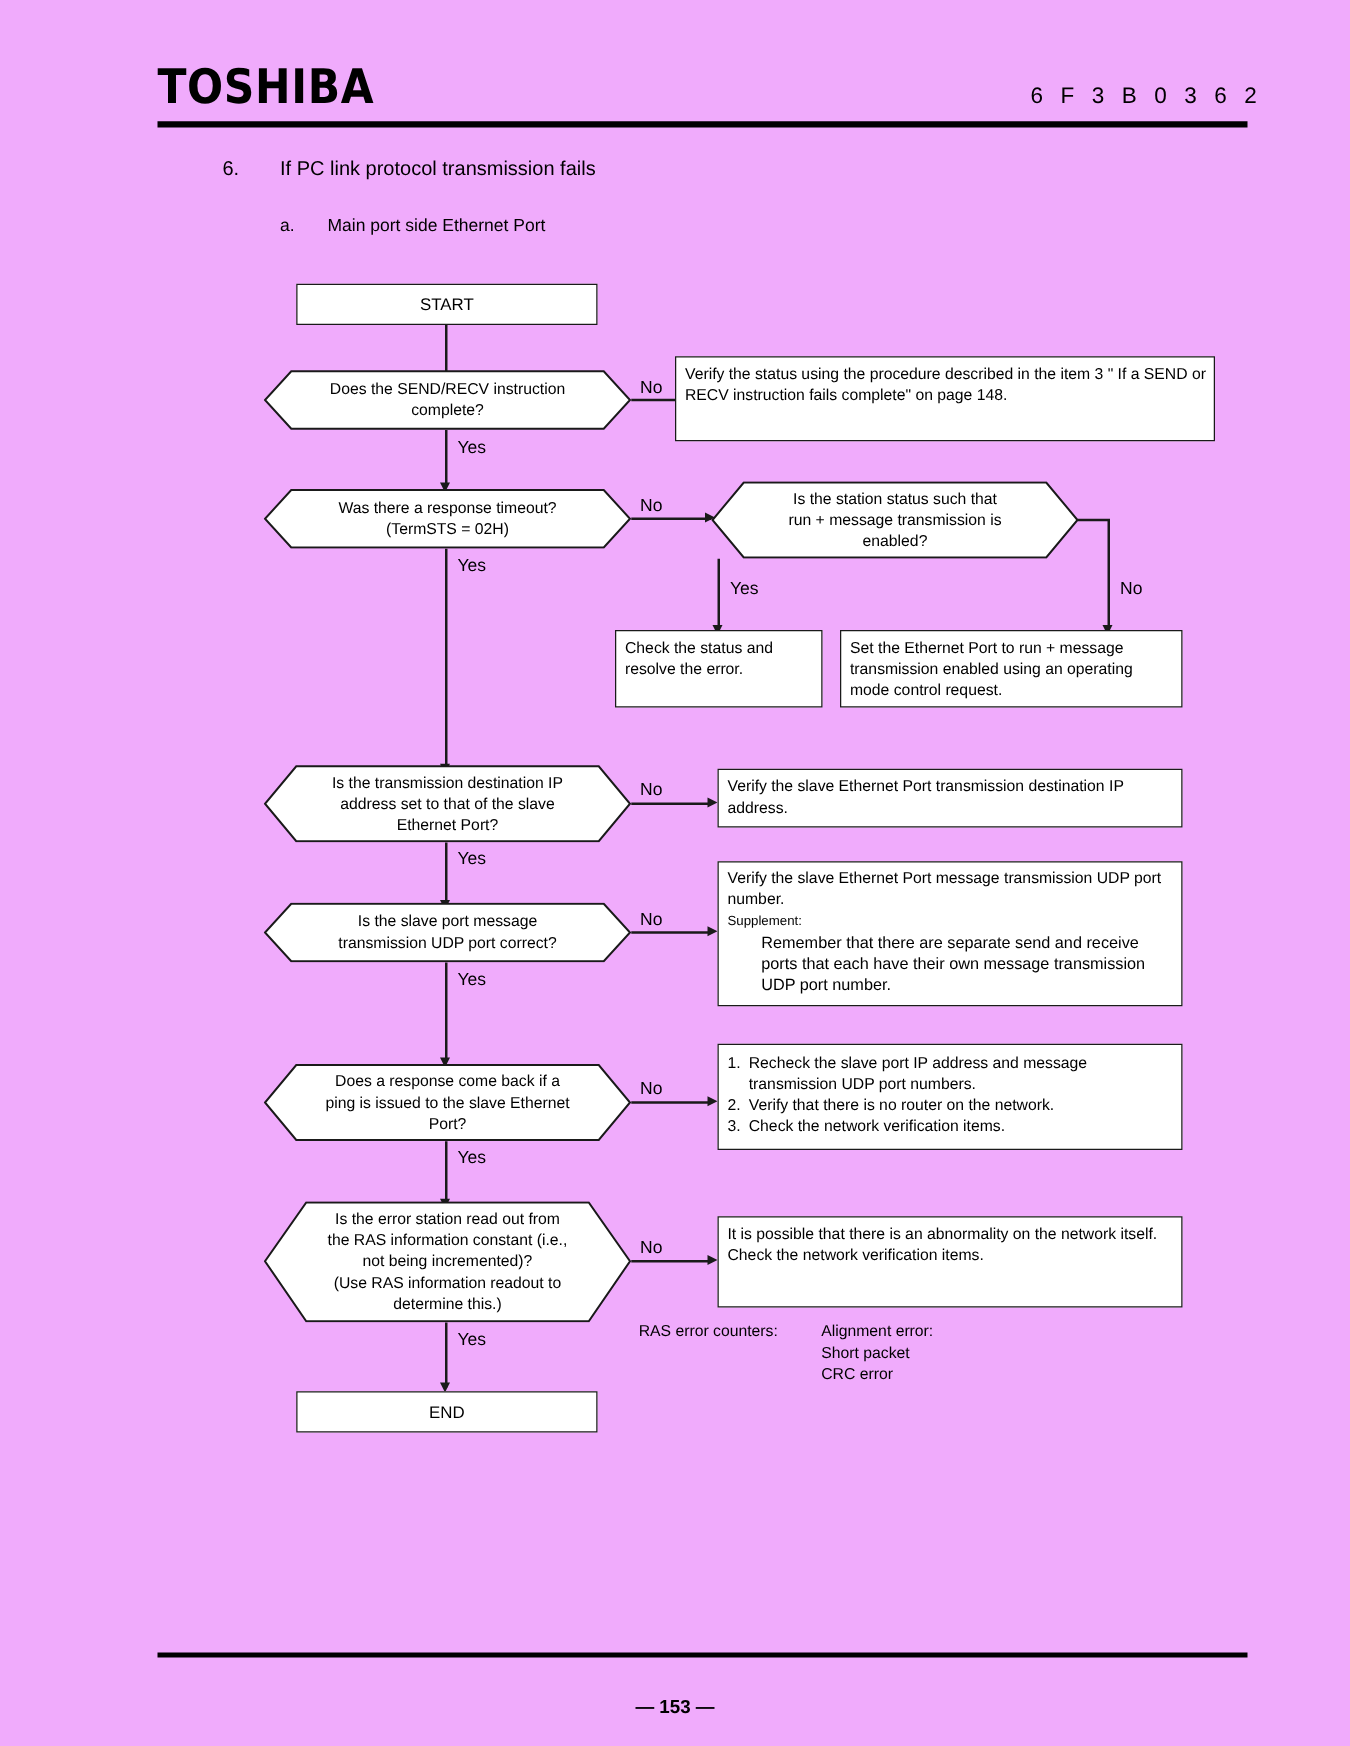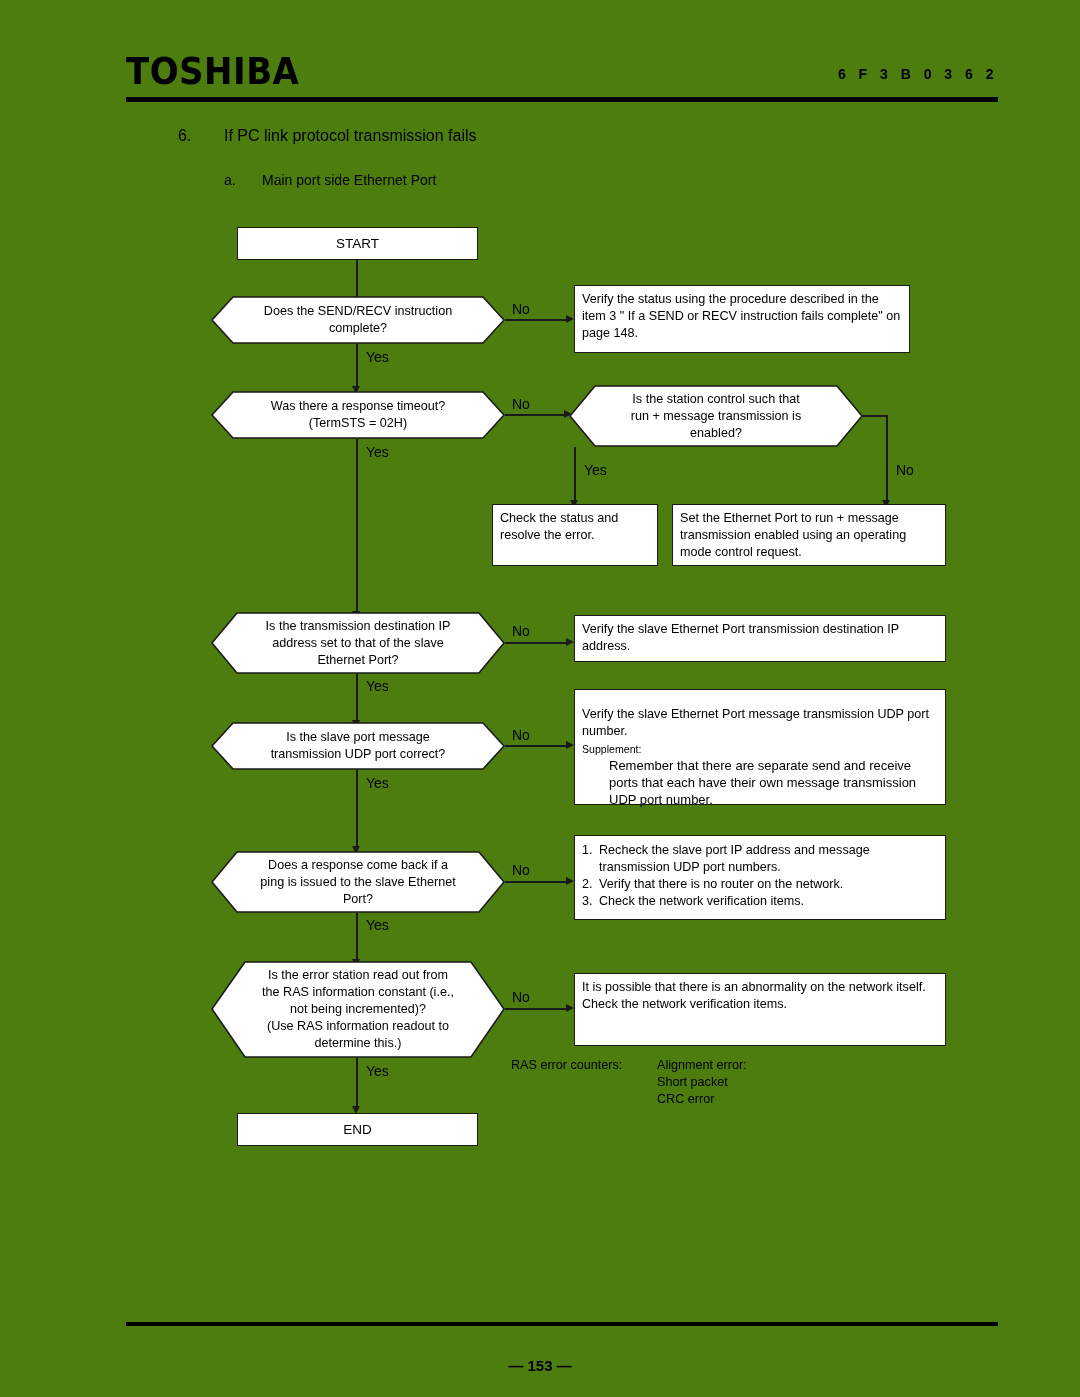--- a/index.html
+++ b/index.html
@@ -9,42 +9,42 @@
     background: #ffffff;
   }
   body {
     font-family: "Liberation Sans", sans-serif;
     color: #000000;
   }
   #page {
     position: relative;
     width: 1080px;
     height: 1397px;
-    background: #4d7c0f;
+    background: #f0abfc;
     overflow: hidden;
   }
 
   
   #brand-logo {
     position: absolute;
     left: 126px;
     top: 48px;
     font-size: 34px;
     font-weight: bold;
     letter-spacing: 0.5px;
     font-family: "DejaVu Sans", sans-serif;
     transform: scaleY(1.12);
     transform-origin: left top;
   }
   #doc-code {
     position: absolute;
-    right: 82px;
+    right: 70px;
     top: 66px;
-    font-size: 14px;
-    font-weight: bold;
+    font-size: 18px;
+    font-weight: normal;
     letter-spacing: 4.5px;
   }
   #header-rule {
     position: absolute;
     left: 126px;
     top: 97px;
     width: 872px;
     height: 5px;
     background: #000000;
   }
@@ -218,21 +218,21 @@
       <span>complete?</span>
     </div>
   </div>
 
   <div class="hline" style="left:505px; top:319px; width:64px;"></div>
   <div class="arrow-right" style="left:566px; top:315px;"></div>
   <div class="edge-label" style="left:512px; top:301px;">No</div>
 
   <div class="edge-label" style="left:366px; top:349px;">Yes</div>
 
-  <div class="fc-box" style="left:574px; top:285px; width:336px; height:68px;">
+  <div class="fc-box" style="left:540px; top:285px; width:432px; height:68px;">
     <div class="fc-box-text">Verify the status using the procedure described in the item 3 " If a SEND or RECV instruction fails complete" on page 148.</div>
   </div>
 
   <div class="vline" style="left:356px; top:344px; height:44px;"></div>
   <div class="arrow-down" style="left:352px; top:386px;"></div>
 
   <div class="fc-hex" style="left:211px; top:391px; width:294px; height:48px;">
     <svg width="294" height="48" viewBox="0 0 294 48">
       <polygon points="22,1 272,1 293,24 272,47 22,47 1,24" fill="#ffffff" stroke="#1a1a1a" stroke-width="1.6"></polygon>
     </svg>
@@ -245,21 +245,21 @@
   <div class="hline" style="left:505px; top:414px; width:64px;"></div>
   <div class="arrow-right" style="left:564px; top:410px;"></div>
   <div class="edge-label" style="left:512px; top:396px;">No</div>
   <div class="edge-label" style="left:366px; top:444px;">Yes</div>
 
   <div class="fc-hex" style="left:569px; top:385px; width:294px; height:62px;">
     <svg width="294" height="62" viewBox="0 0 294 62">
       <polygon points="26,1 268,1 293,31 268,61 26,61 1,31" fill="#ffffff" stroke="#1a1a1a" stroke-width="1.6"></polygon>
     </svg>
     <div class="fc-hex-text">
-      <span>Is the station control such that</span>
+      <span>Is the station status such that</span>
       <span>run + message transmission is</span>
       <span>enabled?</span>
     </div>
   </div>
 
   <div class="vline" style="left:575px; top:447px; height:0px;"></div>
   <div class="vline" style="left:575px; top:447px; width:0;"></div>
   <div class="vline" style="left:574px; top:447px; height:55px;"></div>
   <div class="arrow-down" style="left:570px; top:500px;"></div>
   <div class="edge-label" style="left:584px; top:462px;">Yes</div>
@@ -312,21 +312,21 @@
       <span>transmission UDP port correct?</span>
     </div>
   </div>
 
   <div class="hline" style="left:505px; top:745px; width:64px;"></div>
   <div class="arrow-right" style="left:566px; top:741px;"></div>
   <div class="edge-label" style="left:512px; top:727px;">No</div>
   <div class="edge-label" style="left:366px; top:775px;">Yes</div>
 
   <div class="fc-box" style="left:574px; top:689px; width:372px; height:116px;">
-    <div class="fc-box-text" style="position:static; padding:4px 7px 0 7px;margin-top:12px;">
+    <div class="fc-box-text" style="position:static; padding:4px 7px 0 7px;">
       <div>Verify the slave Ethernet Port message transmission UDP port number.</div>
       <div class="supp-head">Supplement:</div>
       <div class="supp-body">Remember that there are separate send and receive ports that each have their own message transmission UDP port number.</div>
     </div>
   </div>
 
   <div class="vline" style="left:356px; top:770px; height:79px;"></div>
   <div class="arrow-down" style="left:352px; top:846px;"></div>
 
   <div class="fc-hex" style="left:211px; top:851px; width:294px; height:62px;">

